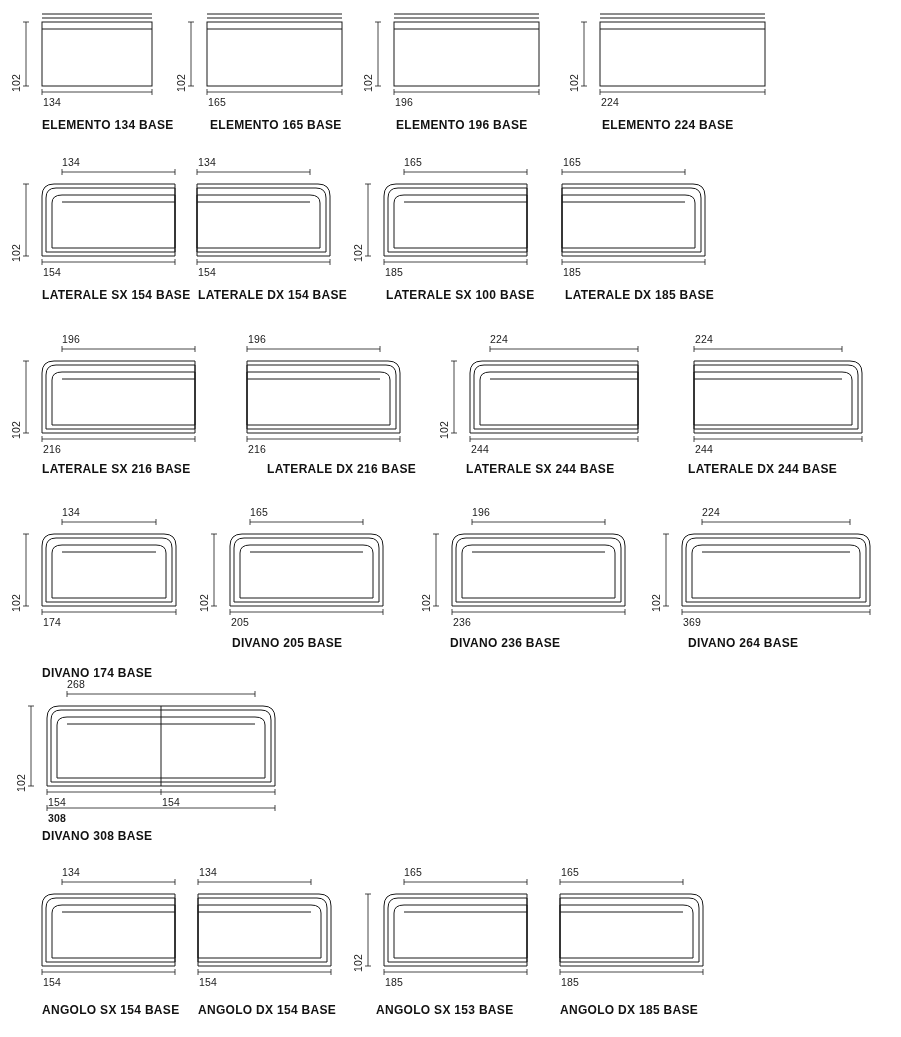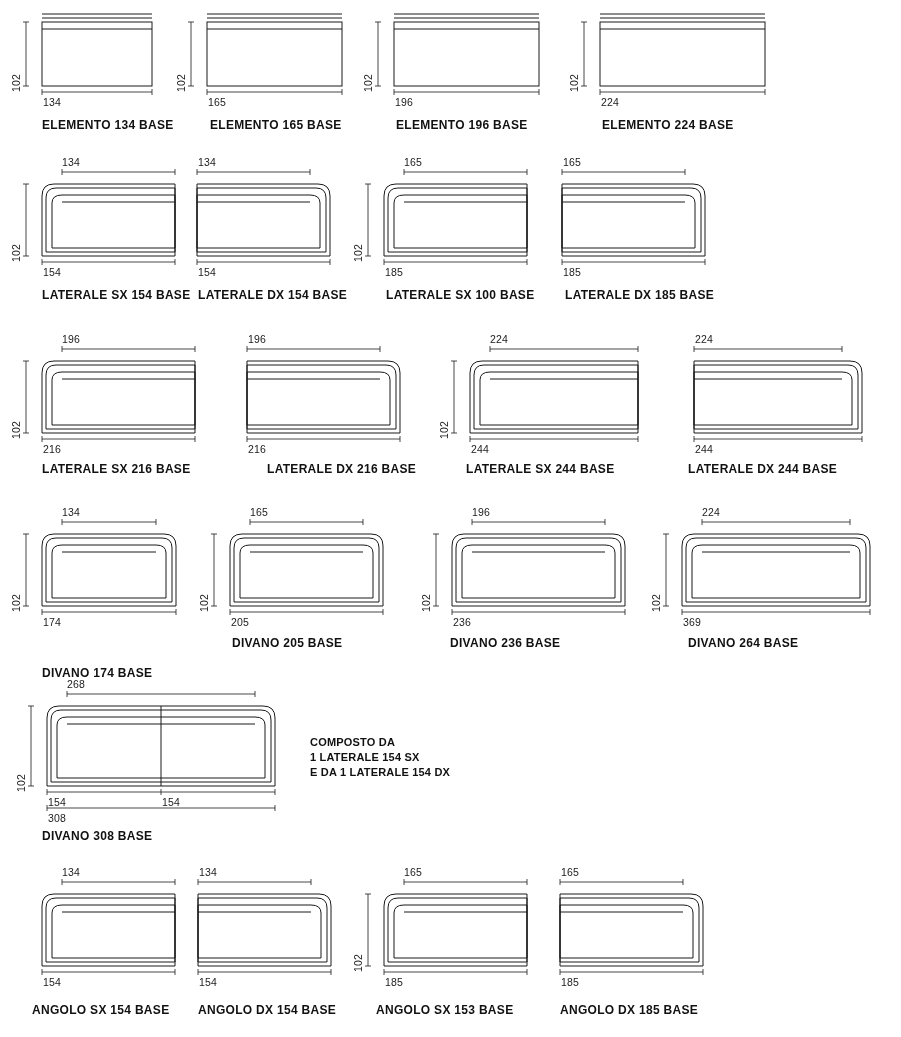--- a/index.html
+++ b/index.html
@@ -419,45 +419,42 @@
       <line x1="230" y1="89" x2="230" y2="95" stroke="#1a1a1a" stroke-width="0.8"></line>
 
       <line x1="2" y1="108" x2="230" y2="108" stroke="#1a1a1a" stroke-width="0.8"></line>
       <line x1="2" y1="105" x2="2" y2="111" stroke="#1a1a1a" stroke-width="0.8"></line>
       <line x1="230" y1="105" x2="230" y2="111" stroke="#1a1a1a" stroke-width="0.8"></line>
     </svg>
     <span class="dim" style="left:22px;top:-22px;">268</span>
     <span class="dim dim-v" style="left:-18px;top:80px;">102</span>
     <span class="dim" style="left:3px;top:96px;">154</span>
     <span class="dim" style="left:117px;top:96px;">154</span>
-    <span class="dim" style="left:3px;top:112px;">308</span>
+    <span class="dim" style="left:3px;top:112px;font-weight:bold;">308</span>
   </div>
   <div class="caption" style="left:42px;top:829px;">DIVANO 308 BASE</div>
 
-  <div class="note" style="left:310px;top:735px;">COMPOSTO DA
-1 LATERALE 154 SX
-E DA 1 LATERALE 154 DX</div>
 
   <div class="fig" style="position:absolute;left:40px;top:888px;">
     <svg width="140" height="84" viewBox="0 0 140 84">
       <path d="M 14 6 L 135 6 L 135 78 L 2 78 L 2 18 Q 2 6 14 6 Z" fill="none" stroke="#1a1a1a" stroke-width="1"></path>
       <path d="M 16 10 L 135 10 L 135 74 L 6 74 L 6 20 Q 6 10 16 10 Z" fill="none" stroke="#1a1a1a" stroke-width="1"></path>
       <path d="M 22 17 L 135 17 L 135 70 L 12 70 L 12 25 Q 12 17 22 17 Z" fill="none" stroke="#1a1a1a" stroke-width="1"></path>
       <line x1="22" y1="24" x2="135" y2="24" stroke="#1a1a1a" stroke-width="1"></line>
       <line x1="22" y1="-6" x2="135" y2="-6" stroke="#1a1a1a" stroke-width="0.8"></line>
       <line x1="22" y1="-9" x2="22" y2="-3" stroke="#1a1a1a" stroke-width="0.8"></line>
       <line x1="135" y1="-9" x2="135" y2="-3" stroke="#1a1a1a" stroke-width="0.8"></line>
       <line x1="2" y1="84" x2="135" y2="84" stroke="#1a1a1a" stroke-width="0.8"></line>
       <line x1="2" y1="81" x2="2" y2="87" stroke="#1a1a1a" stroke-width="0.8"></line>
       <line x1="135" y1="81" x2="135" y2="87" stroke="#1a1a1a" stroke-width="0.8"></line>
     </svg>
     <span class="dim" style="left:22px;top:-22px;">134</span>
     <span class="dim" style="left:3px;top:88px;">154</span>
   </div>
-  <div class="caption" style="left:32px;top:1003px;">ANGOLO SX 154 BASE</div>
+  <div class="caption" style="left:42px;top:1003px;">ANGOLO SX 154 BASE</div>
 
   <div class="fig" style="position:absolute;left:196px;top:888px;">
     <svg width="140" height="84" viewBox="0 0 140 84">
       <path d="M 123 6 L 2 6 L 2 78 L 135 78 L 135 18 Q 135 6 123 6 Z" fill="none" stroke="#1a1a1a" stroke-width="1"></path>
       <path d="M 121 10 L 2 10 L 2 74 L 131 74 L 131 20 Q 131 10 121 10 Z" fill="none" stroke="#1a1a1a" stroke-width="1"></path>
       <path d="M 115 17 L 2 17 L 2 70 L 125 70 L 125 25 Q 125 17 115 17 Z" fill="none" stroke="#1a1a1a" stroke-width="1"></path>
       <line x1="2" y1="24" x2="115" y2="24" stroke="#1a1a1a" stroke-width="1"></line>
       <line x1="2" y1="-6" x2="115" y2="-6" stroke="#1a1a1a" stroke-width="0.8"></line>
       <line x1="2" y1="-9" x2="2" y2="-3" stroke="#1a1a1a" stroke-width="0.8"></line>
       <line x1="115" y1="-9" x2="115" y2="-3" stroke="#1a1a1a" stroke-width="0.8"></line>

